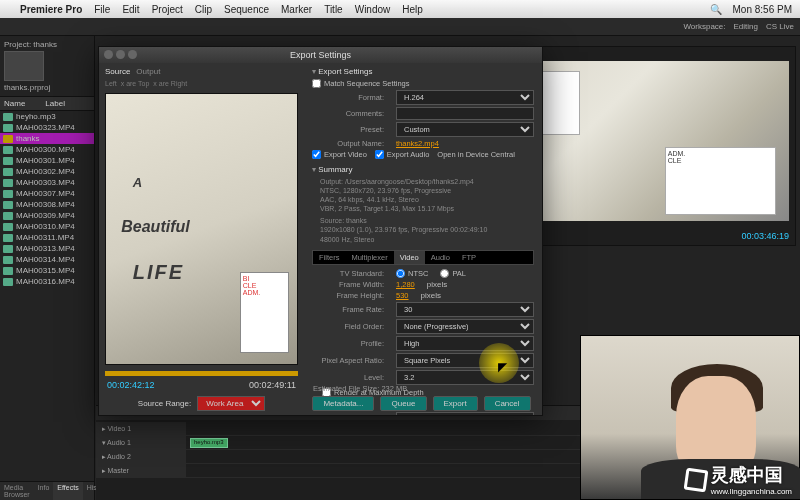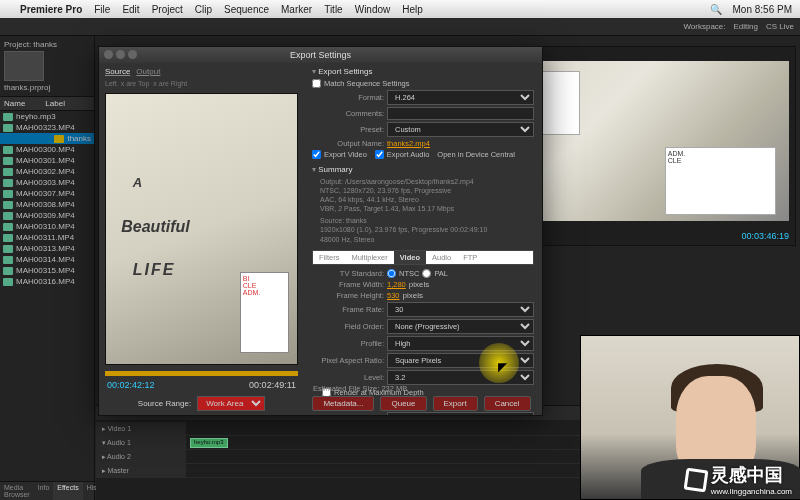--- a/index.html
+++ b/index.html
@@ -20,21 +20,21 @@
 .left-col { position: absolute; top: 18px; left: 0; width: 95px; bottom: 0; background: #232323; border-right: 1px solid #111; display: flex; flex-direction: column; }
 .project-pane { padding: 4px; }
 .project-pane .thumb { width: 40px; height: 30px; background: #444; border: 1px solid #555; margin-bottom: 2px; }
 .project-pane .pname { font-size: 8px; color: #aaa; }
 .bin-header { background: #2f2f2f; padding: 2px 4px; font-size: 8px; display: flex; gap: 20px; border-top: 1px solid #111; border-bottom: 1px solid #111; }
 .bin-list { flex: 1; overflow: hidden; }
 .bin-row { display: flex; align-items: center; gap: 3px; padding: 1px 3px; font-size: 8px; color: #bbb; }
 .bin-row .ico { width: 10px; height: 8px; background: #5a8; border-radius: 1px; flex-shrink: 0; }
 .bin-row .ico.bin { background: #b90; }
 .bin-row .ico.audio { background: #5a8; }
-.bin-row.hi { background: #0369a1; justify-content: flex-end; }
+.bin-row.hi { background: #a21caf; }
 
 .lower-browser { border-top: 1px solid #111; }
 .lb-tabs { display: flex; background: #2a2a2a; font-size: 7px; }
 .lb-tabs span { padding: 2px 4px; color: #888; }
 .lb-tabs span.act { background: #333; color: #ddd; }
 .lb-list { padding: 3px 2px; }
 .lb-list .folder { font-size: 8px; padding: 1px 2px; color: #bbb; }
 .lb-list .folder::before { content: "▸ "; color: #888; }
 
 
@@ -52,53 +52,53 @@
 .timeline .track .lbl { width: 90px; padding-left: 6px; font-size: 7px; color: #999; background: #2a2a2a; height: 100%; display: flex; align-items: center; }
 .timeline .track .clip { margin-left: 4px; height: 10px; background: #4a6; border: 1px solid #7c9; font-size: 6px; padding: 0 3px; color: #111; }
 
 
 .export { position: absolute; top: 28px; left: 98px; width: 445px; height: 370px; background: #323232; border: 1px solid #111; box-shadow: 0 6px 30px rgba(0,0,0,.6); display: flex; }
 .export .title { position: absolute; top: 0; left: 0; right: 0; height: 16px; background: linear-gradient(#4a4a4a,#363636); text-align: center; font-size: 9px; line-height: 16px; color: #ddd; }
 .export .traffic { position: absolute; top: 3px; left: 5px; display: flex; gap: 3px; }
 .export .traffic span { width: 9px; height: 9px; border-radius: 50%; background: #666; }
 
 .ex-left { width: 205px; padding-top: 18px; display: flex; flex-direction: column; }
-.ex-left .tabs { display: flex; font-size: 8px; padding: 2px 6px; gap: 6px; color: #888; text-decoration: underline; }
+.ex-left .tabs { display: flex; font-size: 8px; padding: 2px 6px; gap: 6px; color: #888; }
 .ex-left .tabs span.act { color: #ddd; }
 .ex-left .tools { display: flex; gap: 4px; padding: 2px 6px; font-size: 7px; color: #777; }
 .ex-left .preview { margin: 4px 6px; flex: 1; background: linear-gradient(160deg,#e8e4d6 0%,#d4d0c2 50%,#9a9688 100%); position: relative; border: 1px solid #111; }
 .ex-left .preview .txt { position: absolute; color: #3a3a3a; font-weight: bold; font-style: italic; }
 .ex-left .scrub { margin: 2px 6px; height: 5px; background: #222; position: relative; }
 .ex-left .scrub .bar { position: absolute; left: 0; right: 0; top: 0; bottom: 0; background: #c90; }
 .ex-left .tcs { display: flex; justify-content: space-between; padding: 2px 8px; font-size: 9px; }
 .ex-left .tcs .in { color: #3cf; }
 .ex-left .srcrange { display: flex; justify-content: center; gap: 6px; padding: 4px; font-size: 8px; align-items: center; }
 .ex-left .srcrange select { background: #b91c1c; color: #ccc; border: 1px solid #555; font-size: 8px; padding: 1px 4px; }
 
 .ex-right { flex: 1; padding: 20px 8px 6px 8px; overflow: hidden; font-size: 8px; color: #bbb; }
 .ex-right .sect { margin-bottom: 6px; }
 .ex-right .sect-h { font-size: 8px; color: #ddd; margin-bottom: 3px; }
 .ex-right .sect-h::before { content: "▾ "; color: #888; }
-.ex-right .row { display: flex; align-items: center; margin: 2px 0; gap: 3px; }
+.ex-right .row { display: flex; align-items: center; margin: 2px 0; gap: 12px; }
 .ex-right .row .lab { width: 72px; text-align: right; color: #999; font-size: 7.5px; }
 .ex-right .row .val, .ex-right .row select, .ex-right .row input { flex: 1; background: #222; border: 1px solid #555; color: #ccc; font-size: 7.5px; padding: 1px 3px; }
 .ex-right .row .link { color: #e90; text-decoration: underline; font-size: 7.5px; }
 .ex-right .chk { display: flex; align-items: center; gap: 3px; font-size: 7.5px; }
 .ex-right .chk input { width: 9px; height: 9px; }
 .ex-right .summary { font-size: 7px; color: #888; line-height: 1.3; padding-left: 8px; }
 
-.ex-right .tabs2 { display: flex; background: #ffffff; border: 1px solid #444; font-size: 7.5px; margin: 4px 0; }
+.ex-right .tabs2 { display: flex; background: #000000; border: 1px solid #444; font-size: 7.5px; margin: 4px 0; }
 .ex-right .tabs2 span { padding: 2px 6px; color: #888; }
-.ex-right .tabs2 span.act { background: #3a3a3a; color: #ddd; font-weight: bold; }
+.ex-right .tabs2 span.act { background: #3a3a3a; color: #ddd; }
 
 .cursor-glow { position: absolute; width: 40px; height: 40px; border-radius: 50%; background: radial-gradient(rgba(255,230,0,.85),rgba(255,230,0,0)); pointer-events: none; z-index: 60; }
 .cursor-ptr { position: absolute; z-index: 61; font-size: 12px; color: #000; }
 
 .ex-footer { position: absolute; bottom: 4px; left: 210px; right: 8px; display: flex; gap: 6px; justify-content: center; }
-.ex-footer button { background: #7f1d1d; border: 1px solid #555; color: #ccc; font-size: 8px; padding: 2px 10px; border-radius: 2px; }
+.ex-footer button { background: #0f766e; border: 1px solid #555; color: #ccc; font-size: 8px; padding: 2px 10px; border-radius: 2px; }
 .estsize { position: absolute; bottom: 22px; left: 214px; font-size: 7.5px; color: #999; }
 
 
 .webcam { position: absolute; right: 0; bottom: 0; width: 220px; height: 165px; background: linear-gradient(#ddd8cc 0%,#c8c2b4 60%,#3a3a3a 100%); border: 1px solid #000; }
 .webcam .face { position: absolute; left: 95px; top: 40px; width: 80px; height: 100px; background: #e8c4a8; border-radius: 40% 40% 30% 30%; }
 .webcam .hair { position: absolute; left: 90px; top: 28px; width: 92px; height: 48px; background: #3a2a1e; border-radius: 50% 50% 10% 10%; }
 .webcam .shirt { position: absolute; left: 60px; bottom: 0; width: 160px; height: 40px; background: #2a2a2a; border-radius: 30% 30% 0 0; }
 
 .watermark { position: absolute; right: 8px; bottom: 4px; color: #fff; font-size: 18px; font-weight: bold; z-index: 100; text-shadow: 0 0 3px #000; display: flex; align-items: center; gap: 4px; }
 .watermark .logo { width: 22px; height: 22px; border: 3px solid #fff; border-radius: 3px; transform: rotate(8deg); }
@@ -261,21 +261,21 @@
         <span>Output</span>
       </div>
       <div class="tools">
         <span>Left</span>
           <span>x are Top</span>
           <span>x are Right</span>
       </div>
       <div class="preview">
         <div class="txt" style="top:30%;left:14%;font-size:13px">A</div>
         <div class="txt" style="top:46%;left:8%;font-size:16px">Beautiful</div>
-        <div class="txt" style="top:62%;left:14%;font-size:16px;letter-spacing:2px">LIFE</div>
+        <div class="txt" style="top:62%;left:14%;font-size:20px;letter-spacing:2px">LIFE</div>
         <div style="position:absolute;right:4%;bottom:4%;width:26%;height:30%;background:#fff;border:1px solid #888;font-size:7px;color:#d33;padding:2px">BI<br>CLE<br>ADM.</div>
       </div>
       <div class="scrub">
           <div class="bar"></div>
         </div>
       <div class="tcs">
         <span class="in">00:02:42:12</span>
         <span>00:02:49:11</span>
       </div>
       <div class="srcrange">

